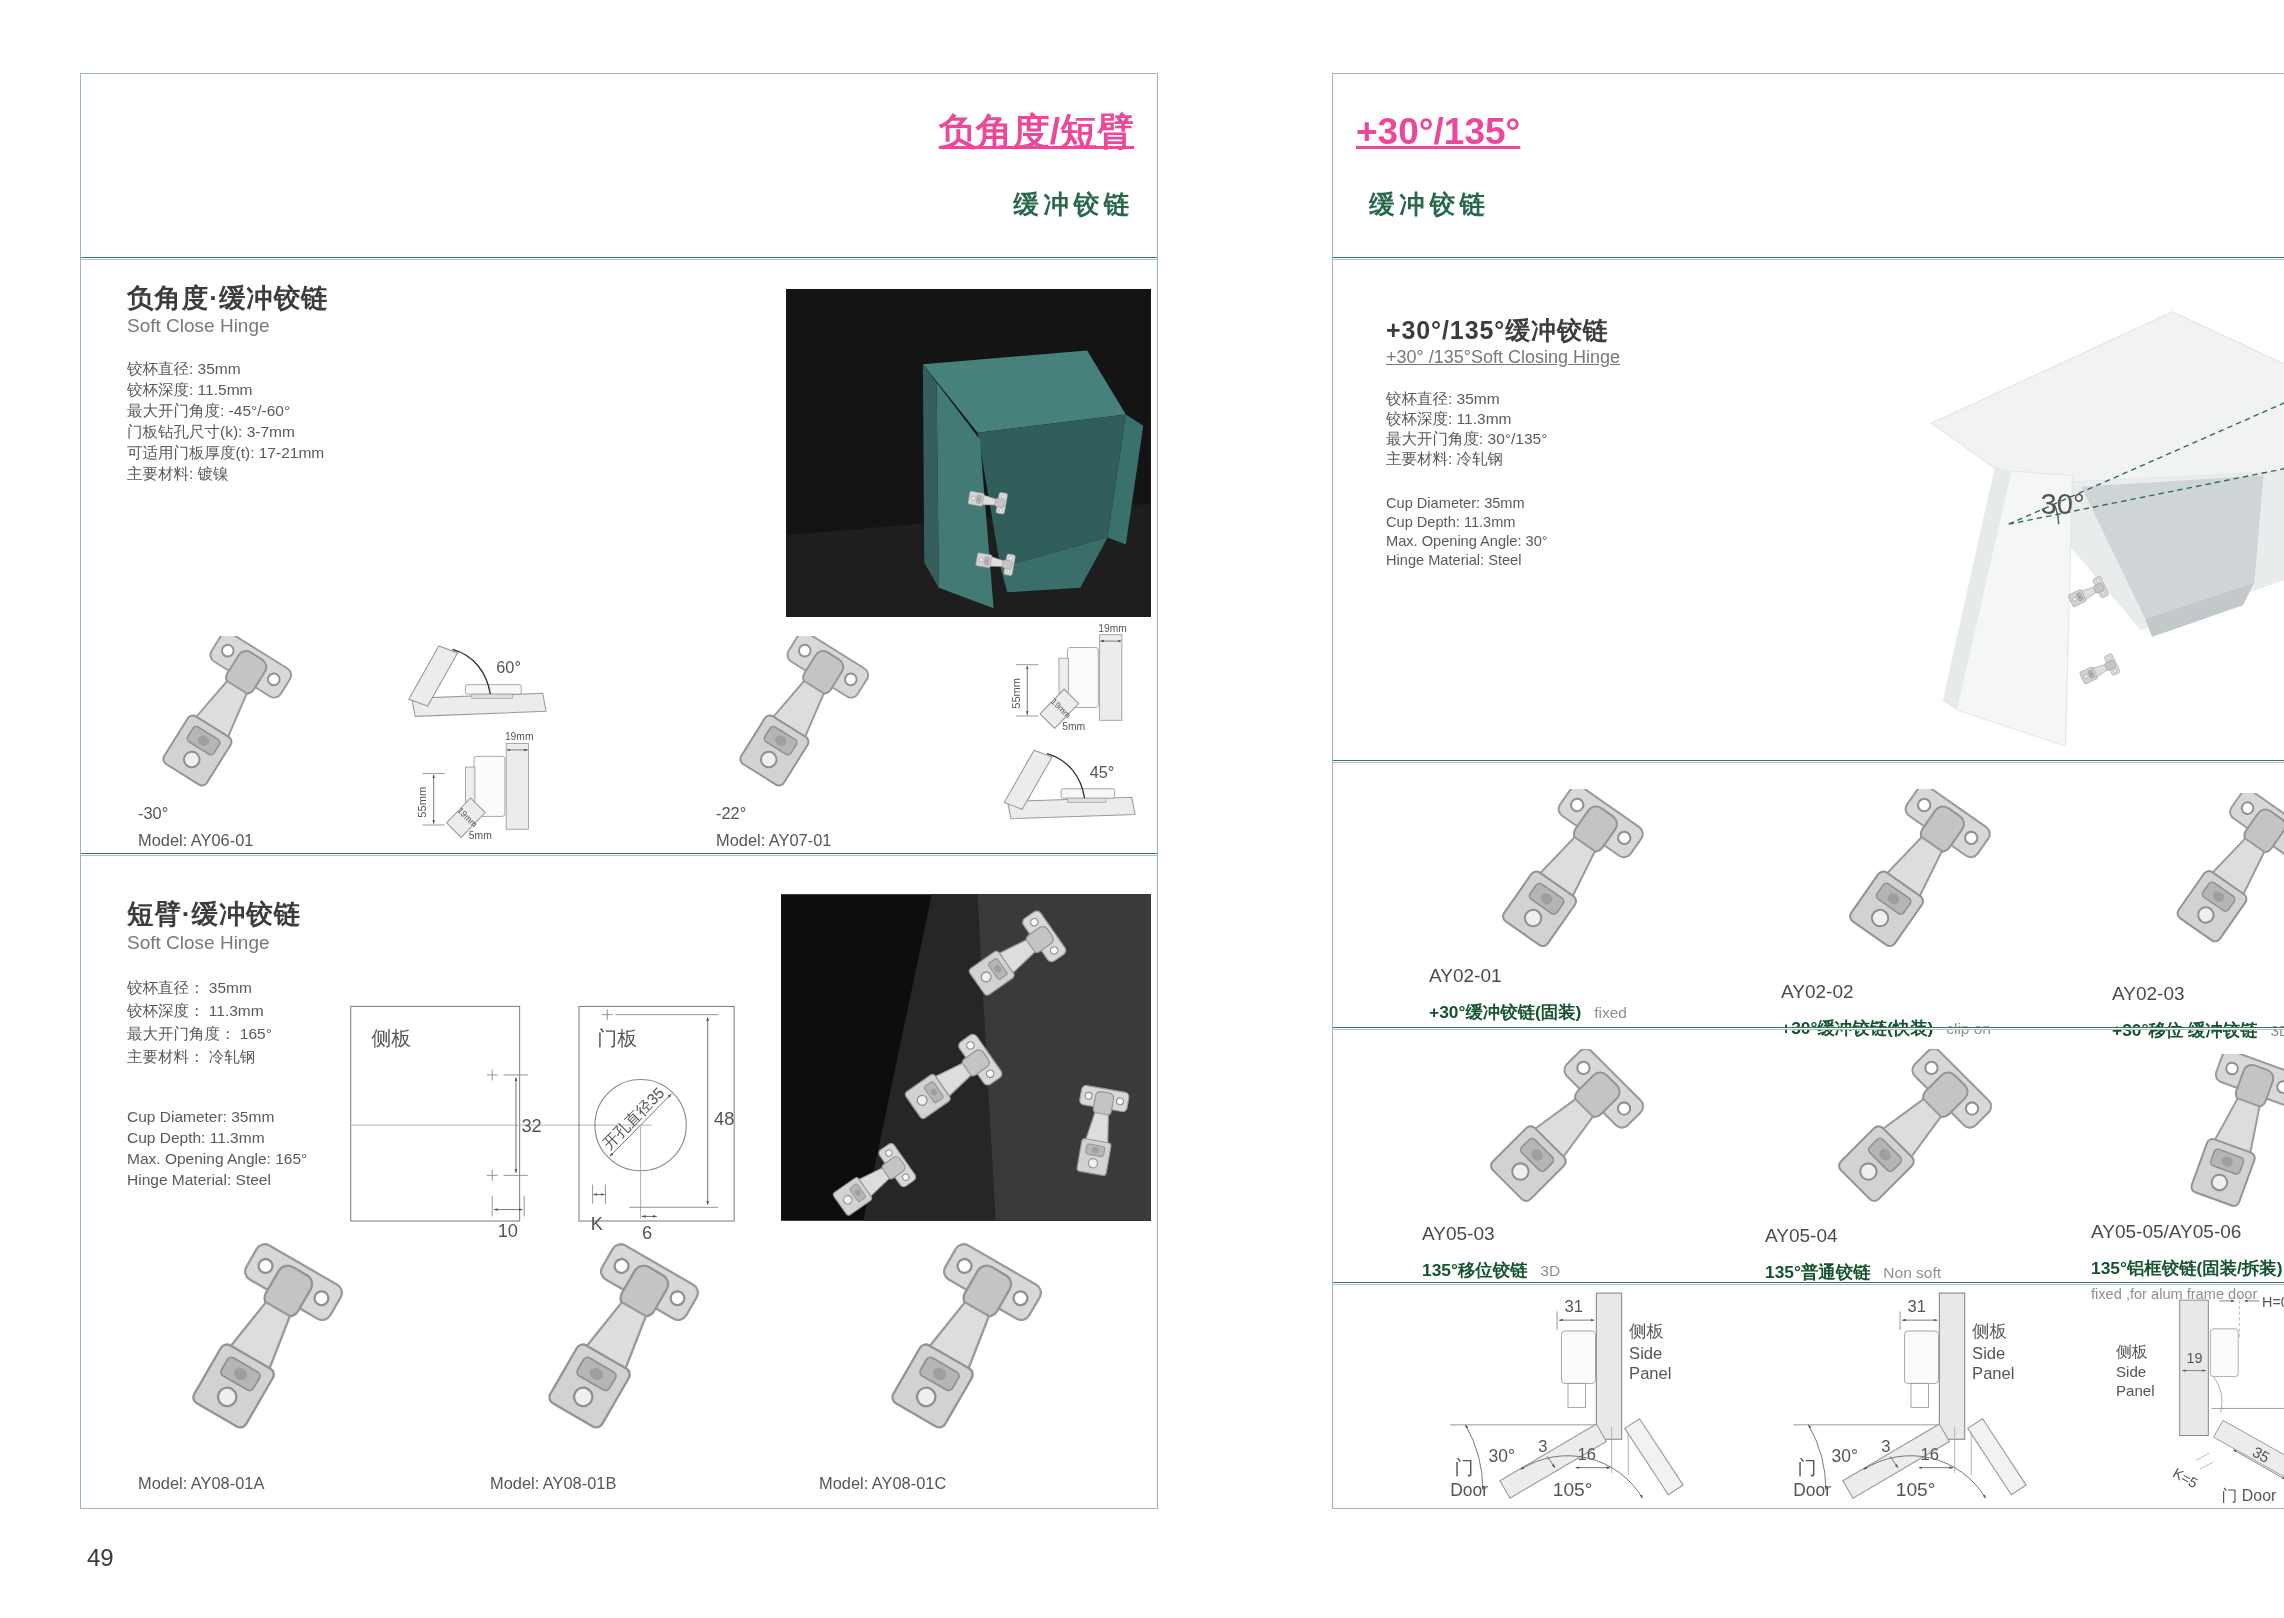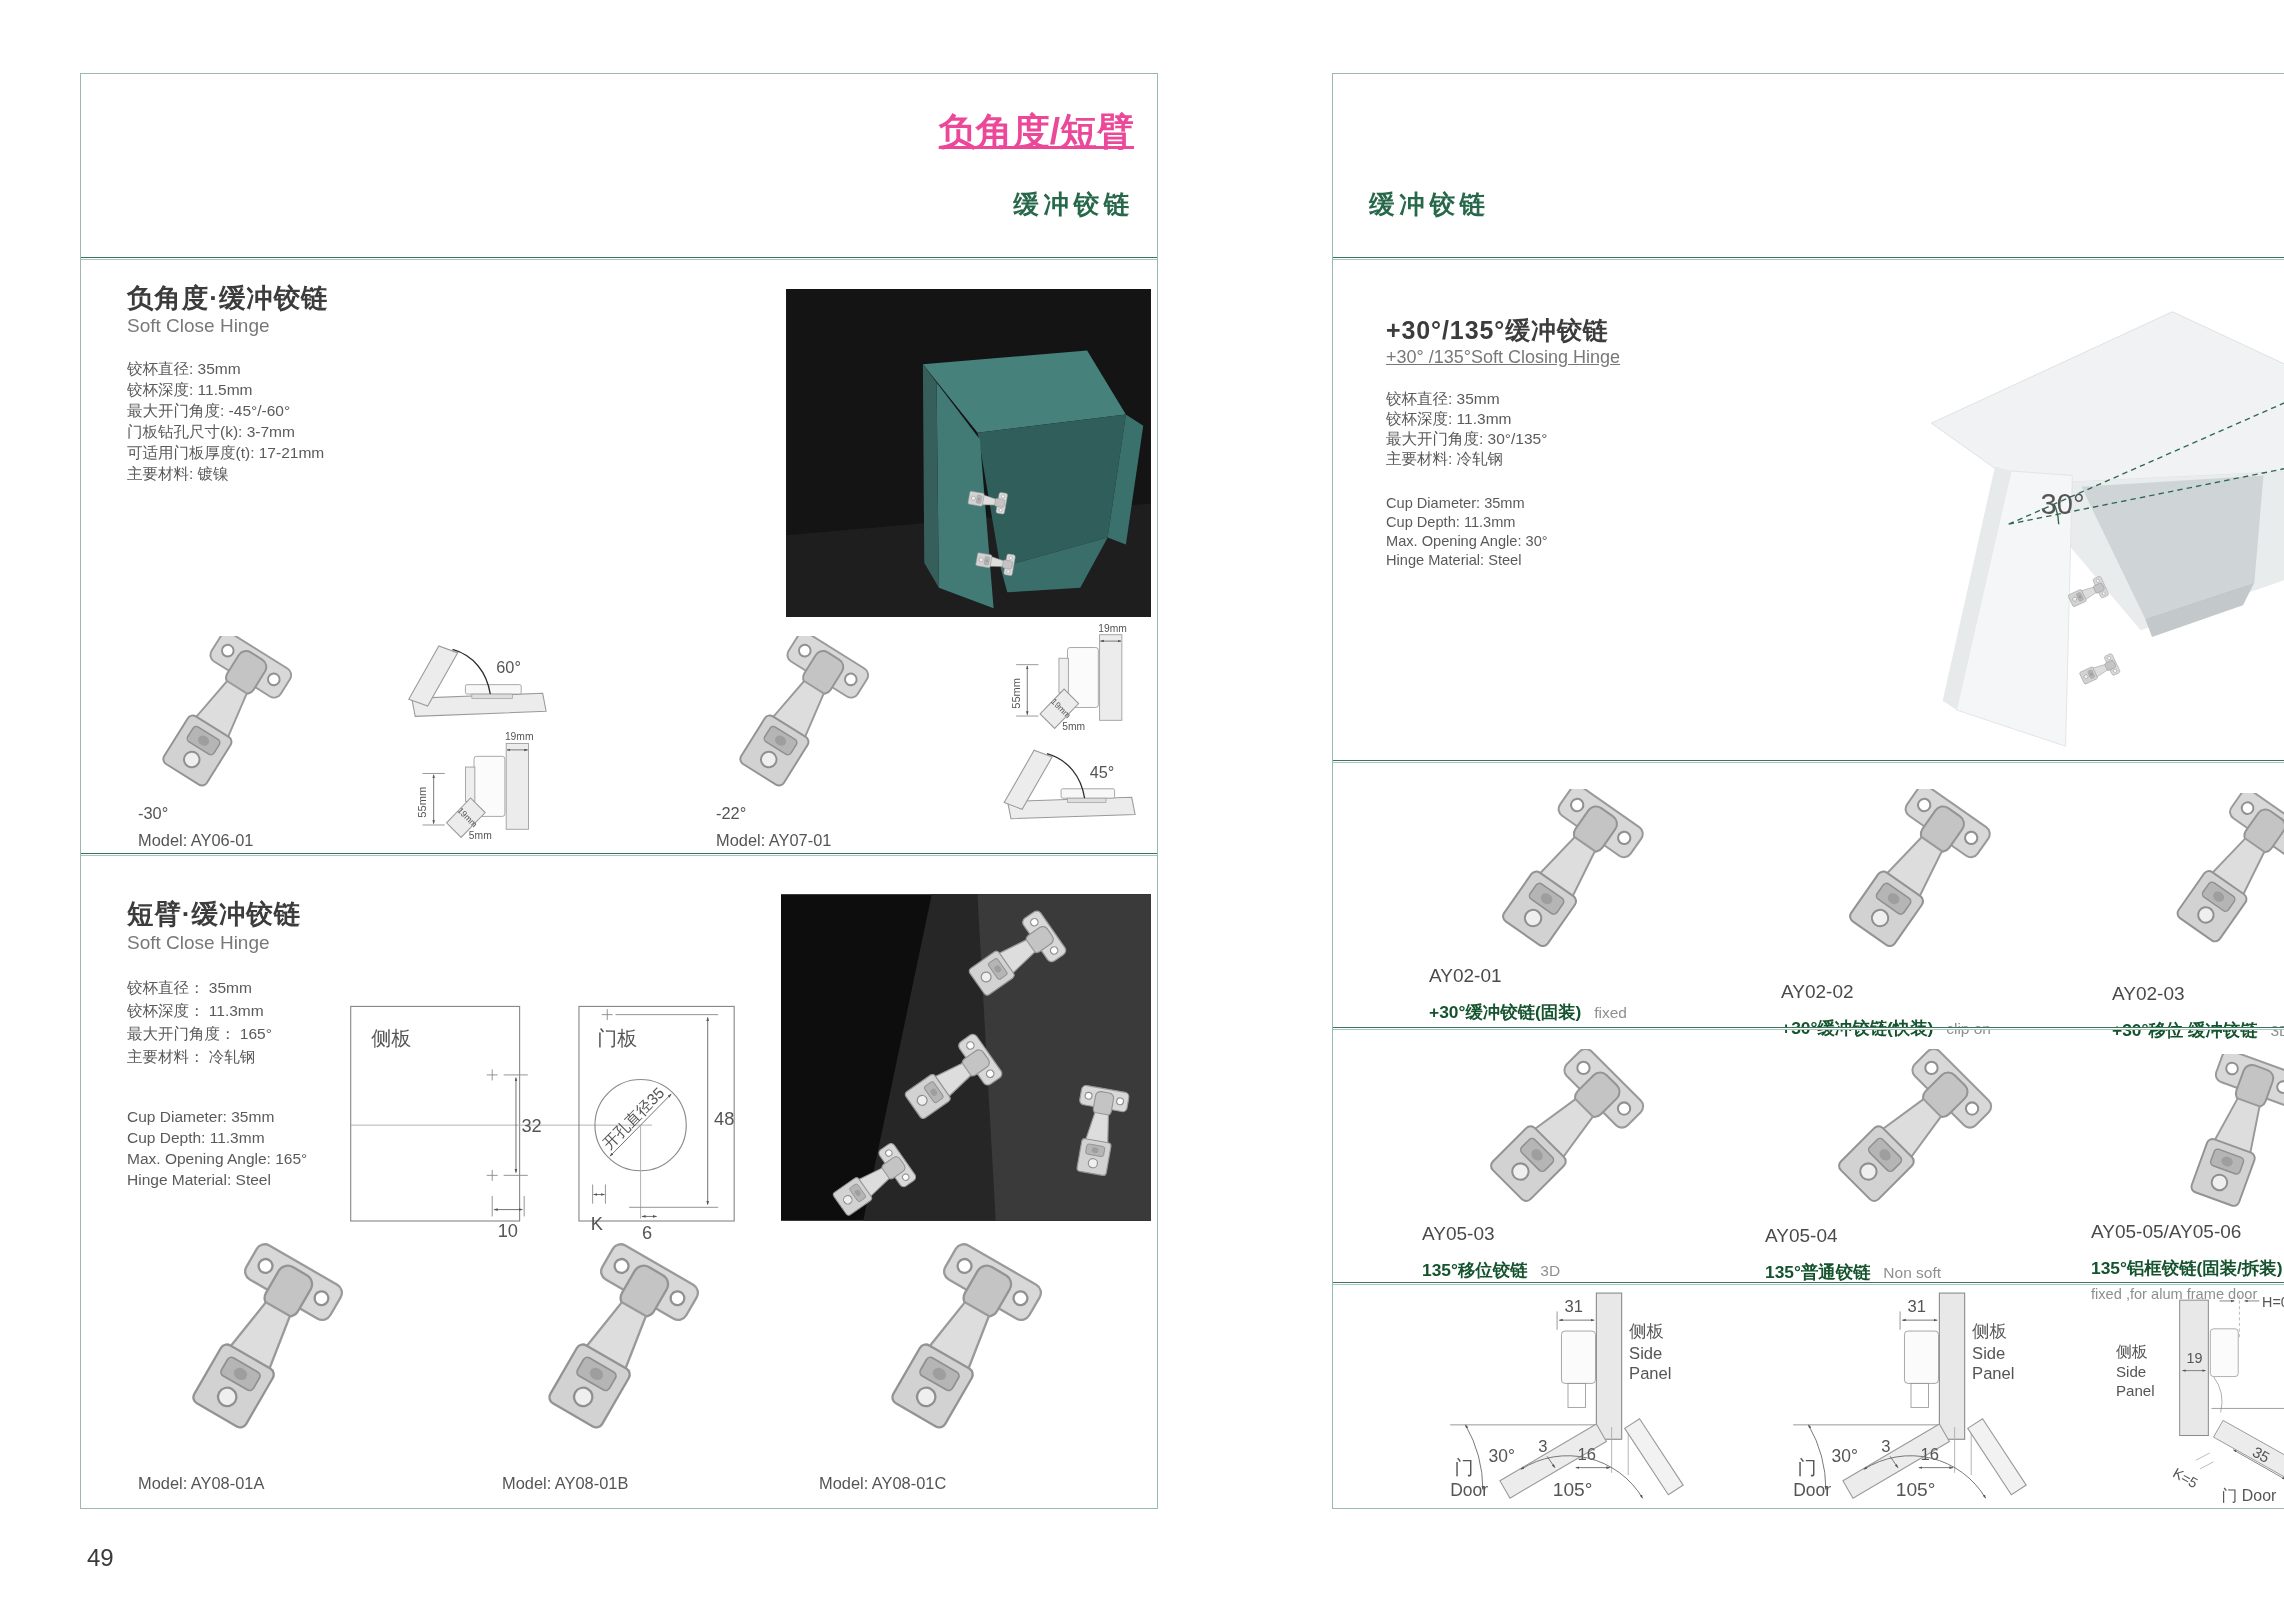--- a/index.html
+++ b/index.html
@@ -221,32 +221,33 @@
     <svg class="abs" style="left:434px;top:1169px;" width="201" height="196" viewBox="0 0 160 170">
       <use href="#hingeG" transform="translate(20,5) rotate(30 60 80)"></use>
     </svg>
     <svg class="abs" style="left:777px;top:1169px;" width="201" height="196" viewBox="0 0 160 170">
       <use href="#hingeG" transform="translate(20,5) rotate(30 60 80)"></use>
     </svg>
 
     <div class="abs model-label" style="left:57px;top:1396px;">
       <div>Model: AY08-01A</div>
     </div>
-    <div class="abs model-label" style="left:409px;top:1396px;margin-left:12px;">
+    <div class="abs model-label" style="left:409px;top:1396px;">
       <div>Model: AY08-01B</div>
     </div>
     <div class="abs model-label" style="left:738px;top:1396px;">
       <div>Model: AY08-01C</div>
     </div>
   </div>
 
   <div class="abs pagenum" style="left:87px;top:1544px;">49</div>
 
   <div class="pagebox" style="left:1332px;top:73px;width:1085px;height:1434px;">
 
+    <div class="abs page-title" style="left:23px;top:39px;">+30°/135°</div>
     <div class="abs page-sub" style="left:25px;top:113px;">缓冲铰链</div>
     <div class="divider" style="top:183px;"></div>
 
     <div class="abs sec-title" style="left:53px;top:240px;font-size:25px;">+30°/135°缓冲铰链</div>
     <div class="abs sec-sub" style="left:53px;top:273px;font-size:18px;text-decoration:underline;">+30° /135°Soft Closing Hinge</div>
 
     <div class="abs speclist" style="left:53px;top:315px;">
       <div style="line-height:20px">铰杯直径: 35mm</div>
       <div style="line-height:20px">铰杯深度: 11.3mm</div>
       <div style="line-height:20px">最大开门角度: 30°/135°</div>

